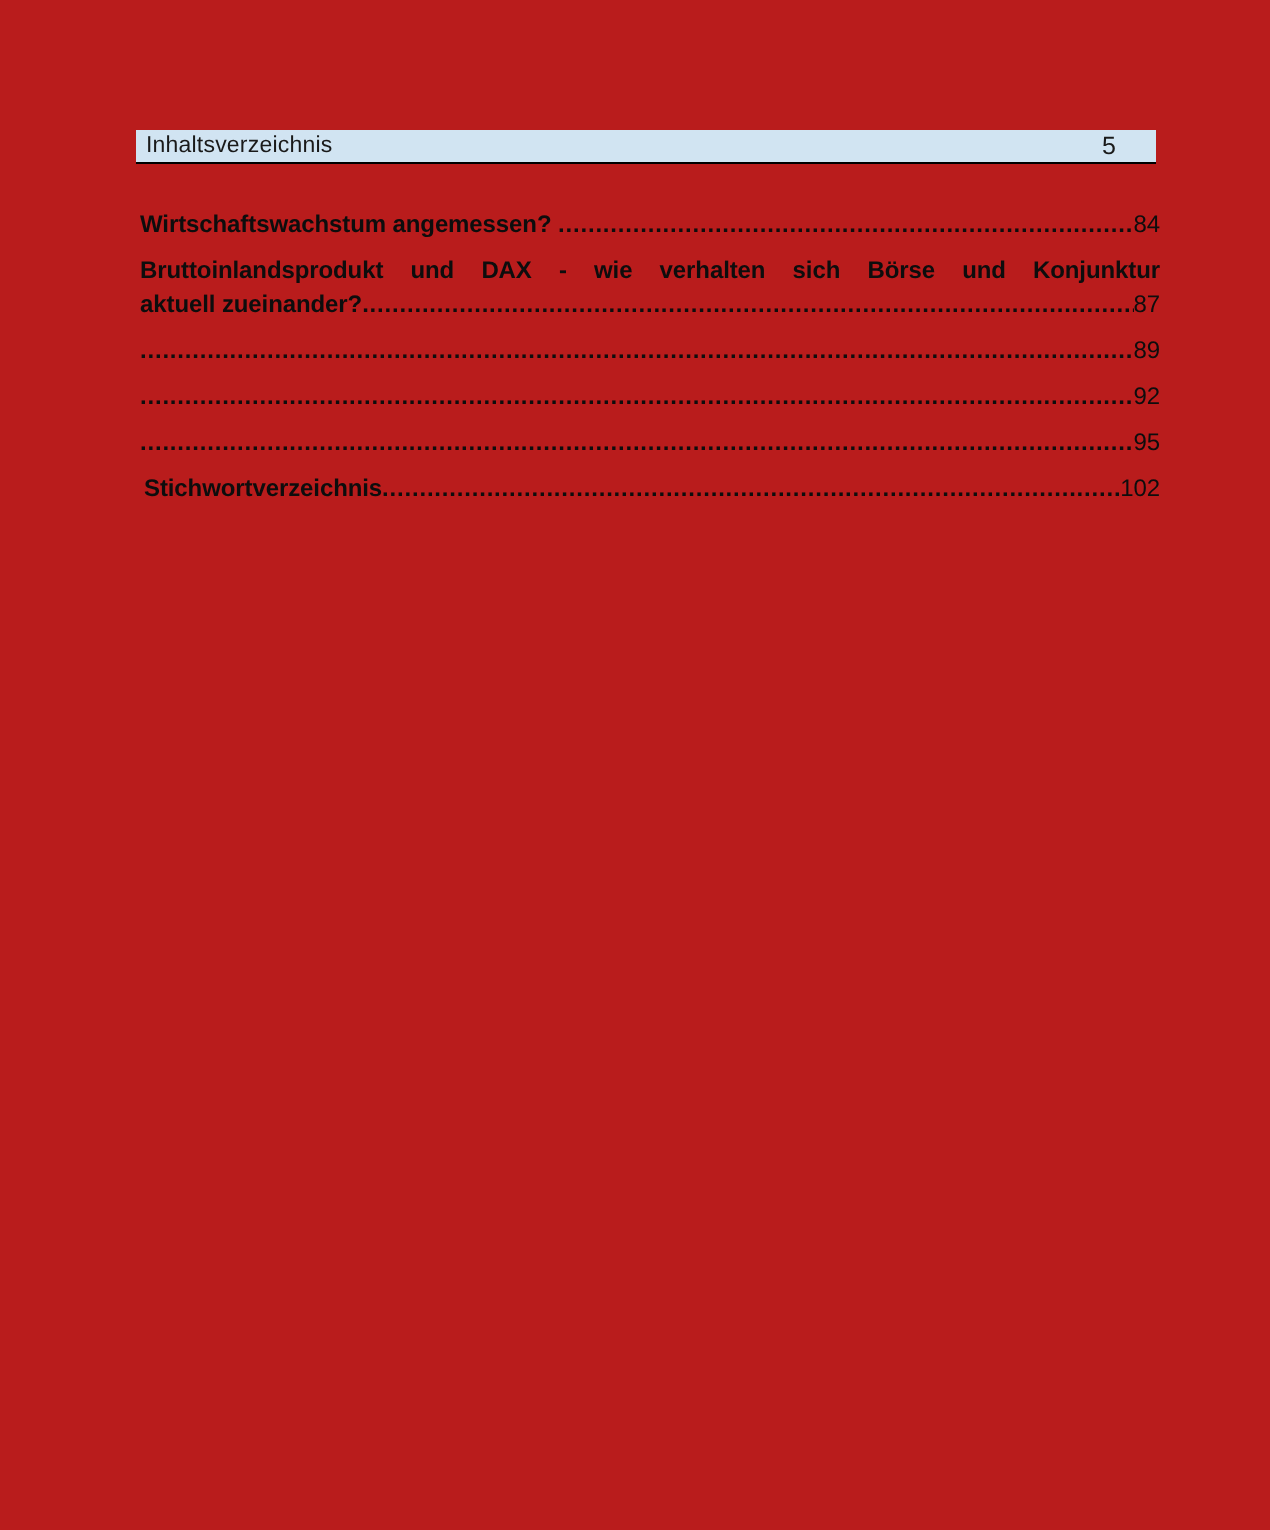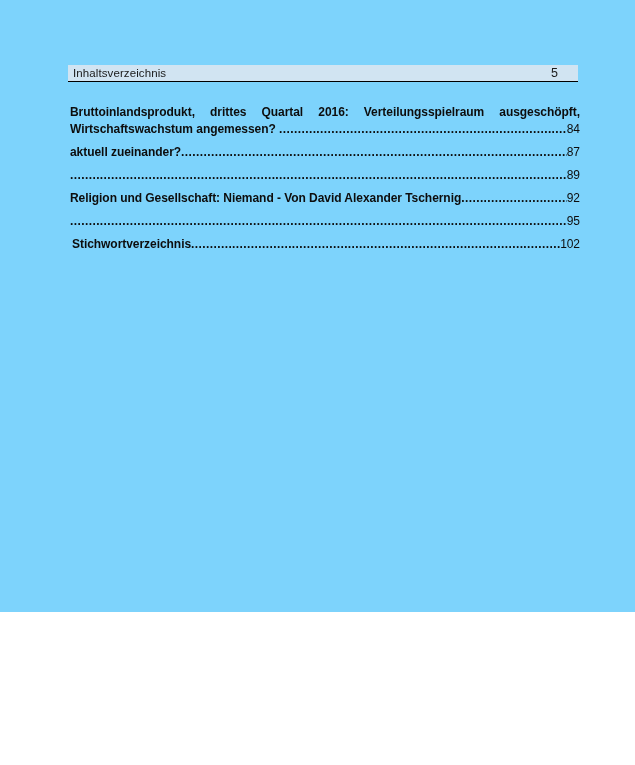--- a/index.html
+++ b/index.html
@@ -11,22 +11,22 @@
     height: 765px;
     background: #ffffff;
     font-family: "Liberation Sans", sans-serif;
     -webkit-font-smoothing: antialiased;
     overflow: hidden;
   }
 
   .page {
     position: relative;
     width: 635px;
-    height: 612px;
-    background: #7dd3fc;
+    height: 765px;
+    background: #b91c1c;
   }
 
   
   .header-band {
     position: absolute;
     left: 68px;
     top: 65px;
     width: 510px;
     height: 17px;
     background: #d1e4f2;
@@ -128,43 +128,42 @@
 
   <div class="header-band">
     <div class="header-inner">
       <span class="header-title">Inhaltsverzeichnis</span>
       <span class="header-pageno">5</span>
     </div>
   </div>
 
   <div class="toc" id="toc-root">
       <div class="toc-entry">
-        <div class="entry-wrap">Bruttoinlandsprodukt, drittes Quartal 2016: Verteilungsspielraum ausgeschöpft,</div>
         <div class="entry-line">
           <span class="entry-text">Wirtschaftswachstum angemessen? </span>
           <span class="leader">...............................................................................................................................................................</span>
           <span class="pageno">84</span>
         </div>
       </div>
       <div class="toc-entry">
+        <div class="entry-wrap">Bruttoinlandsprodukt und DAX - wie verhalten sich Börse und Konjunktur</div>
         <div class="entry-line">
           <span class="entry-text">aktuell zueinander?</span>
           <span class="leader">...............................................................................................................................................................</span>
           <span class="pageno">87</span>
         </div>
       </div>
       <div class="toc-entry">
         <div class="entry-line">
           <span class="leader">...............................................................................................................................................................</span>
           <span class="pageno">89</span>
         </div>
       </div>
       <div class="toc-entry">
         <div class="entry-line">
-          <span class="entry-text">Religion und Gesellschaft: Niemand - Von David Alexander Tschernig</span>
           <span class="leader">...............................................................................................................................................................</span>
           <span class="pageno">92</span>
         </div>
       </div>
       <div class="toc-entry">
         <div class="entry-line">
           <span class="leader">...............................................................................................................................................................</span>
           <span class="pageno">95</span>
         </div>
       </div>

